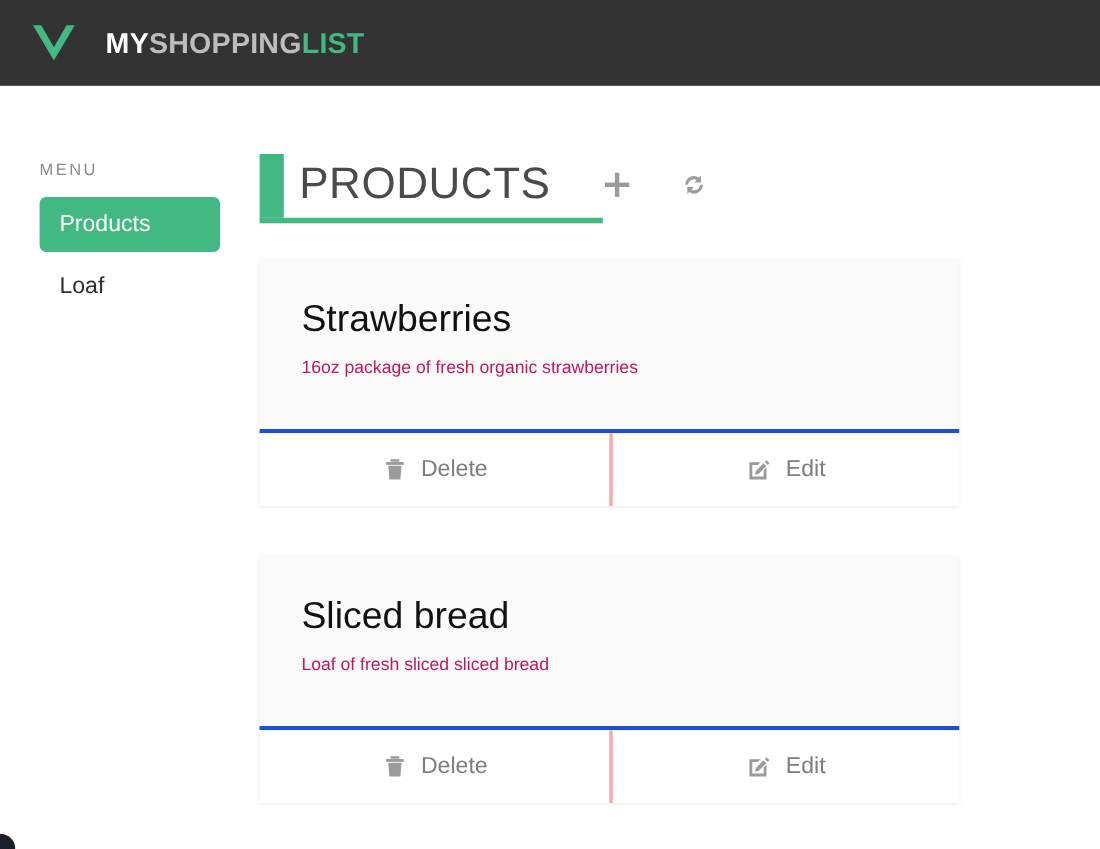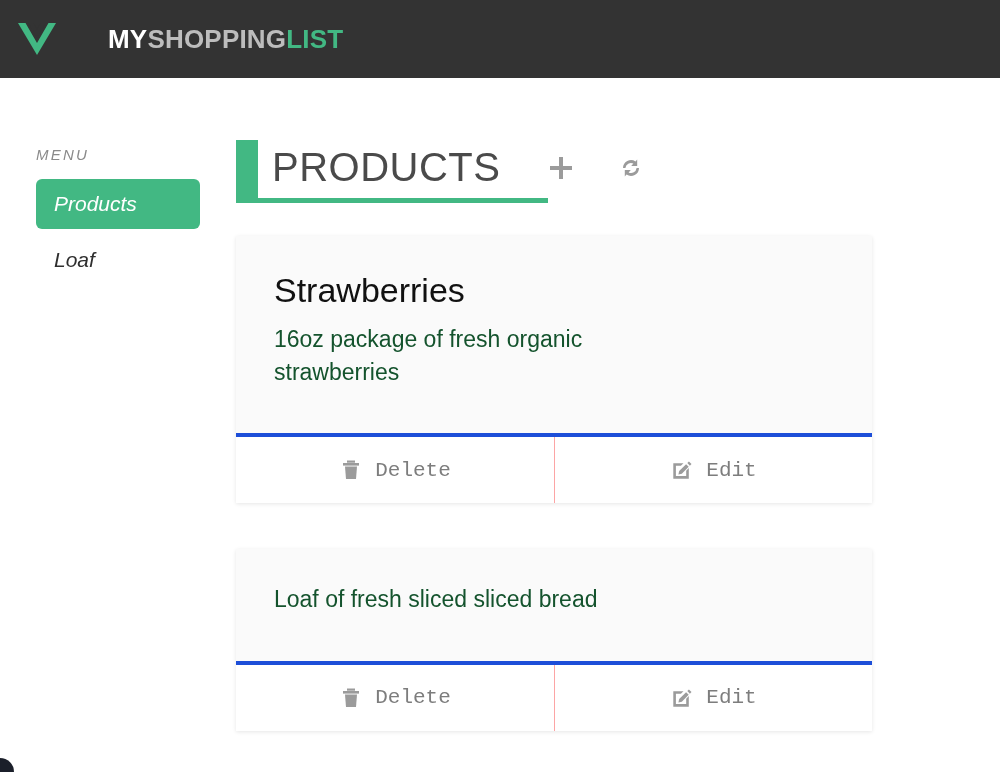--- a/index.html
+++ b/index.html
@@ -22,22 +22,21 @@
 
   
   .navbar {
     position: absolute;
     top: 0; left: 0;
     width: 1000px;
     height: 78px;
     background: #333333;
     display: flex;
     align-items: center;
-    padding-left: 16px;
-    gap: 24px;
+    padding-left: 28px;
   }
 
   .brand-logo {
     width: 42px;
     height: 42px;
     display: flex;
     align-items: center;
     justify-content: center;
     margin-right: 26px;
   }
@@ -61,21 +60,20 @@
     height: 694px;
   }
 
   
   .sidebar {
     position: absolute;
     top: 0; left: 0;
     width: 236px;
     height: 694px;
     padding-top: 68px;
-    font-style: italic;
   }
 
   .menu-heading {
     font-size: 15px;
     color: #8a8a8a;
     letter-spacing: 2.2px;
     padding-left: 36px;
     margin-bottom: 16px;
   }
 
@@ -185,22 +183,22 @@
 
   .card-title {
     font-size: 34px;
     font-weight: normal;
     color: #111111;
     line-height: 1.2;
     margin-bottom: 12px;
   }
 
   .card-desc {
-    font-size: 23px;
-    color: #14532d;
+    font-size: 16px;
+    color: #be185d;
     line-height: 1.45;
     max-width: 430px;
   }
 
   .card-footer {
     display: flex;
     background: #ffffff;
     height: 66px;
   }
 
@@ -208,23 +206,23 @@
     flex: 1 1 50%;
     display: flex;
     align-items: center;
     justify-content: center;
     gap: 12px;
     font-size: 21px;
     color: #7d7d7d;
     cursor: pointer;
     background: #ffffff;
     border: none;
-    font-family: Liberation Mono, monospace;
-  }
-  .card-action + .card-action { border-left: 1px solid #fca5a5; }
+    font-family: Liberation Sans, sans-serif;
+  }
+  .card-action + .card-action { border-left: 3px solid #fca5a5; }
 
   .action-icon {
     display: flex;
     align-items: center;
     justify-content: center;
     width: 24px;
     height: 24px;
   }
 
   
@@ -330,20 +328,21 @@
                   <path d="M16.3 4.1l1.6-1.6 2.6 2.6-1.6 1.6z" fill="#9b9b9b"></path>
                 </svg>
               </span>
               <span>Edit</span>
             </button>
           </div>
         </div>
 
         <div class="card">
           <div class="card-body">
+            <h2 class="card-title">Sliced bread</h2>
             <p class="card-desc">Loaf of fresh sliced sliced bread</p>
           </div>
           <div class="card-footer">
             <button class="card-action">
               <span class="action-icon">
                 <svg width="22" height="22" viewBox="0 0 22 22" aria-hidden="true">
                   <rect x="7" y="1.5" width="8" height="2.2" fill="#9b9b9b"></rect>
                   <rect x="3" y="4" width="16" height="2.6" fill="#9b9b9b"></rect>
                   <path d="M5 7.4h12l-1 12.6H6z" fill="#9b9b9b"></path>
                 </svg>

